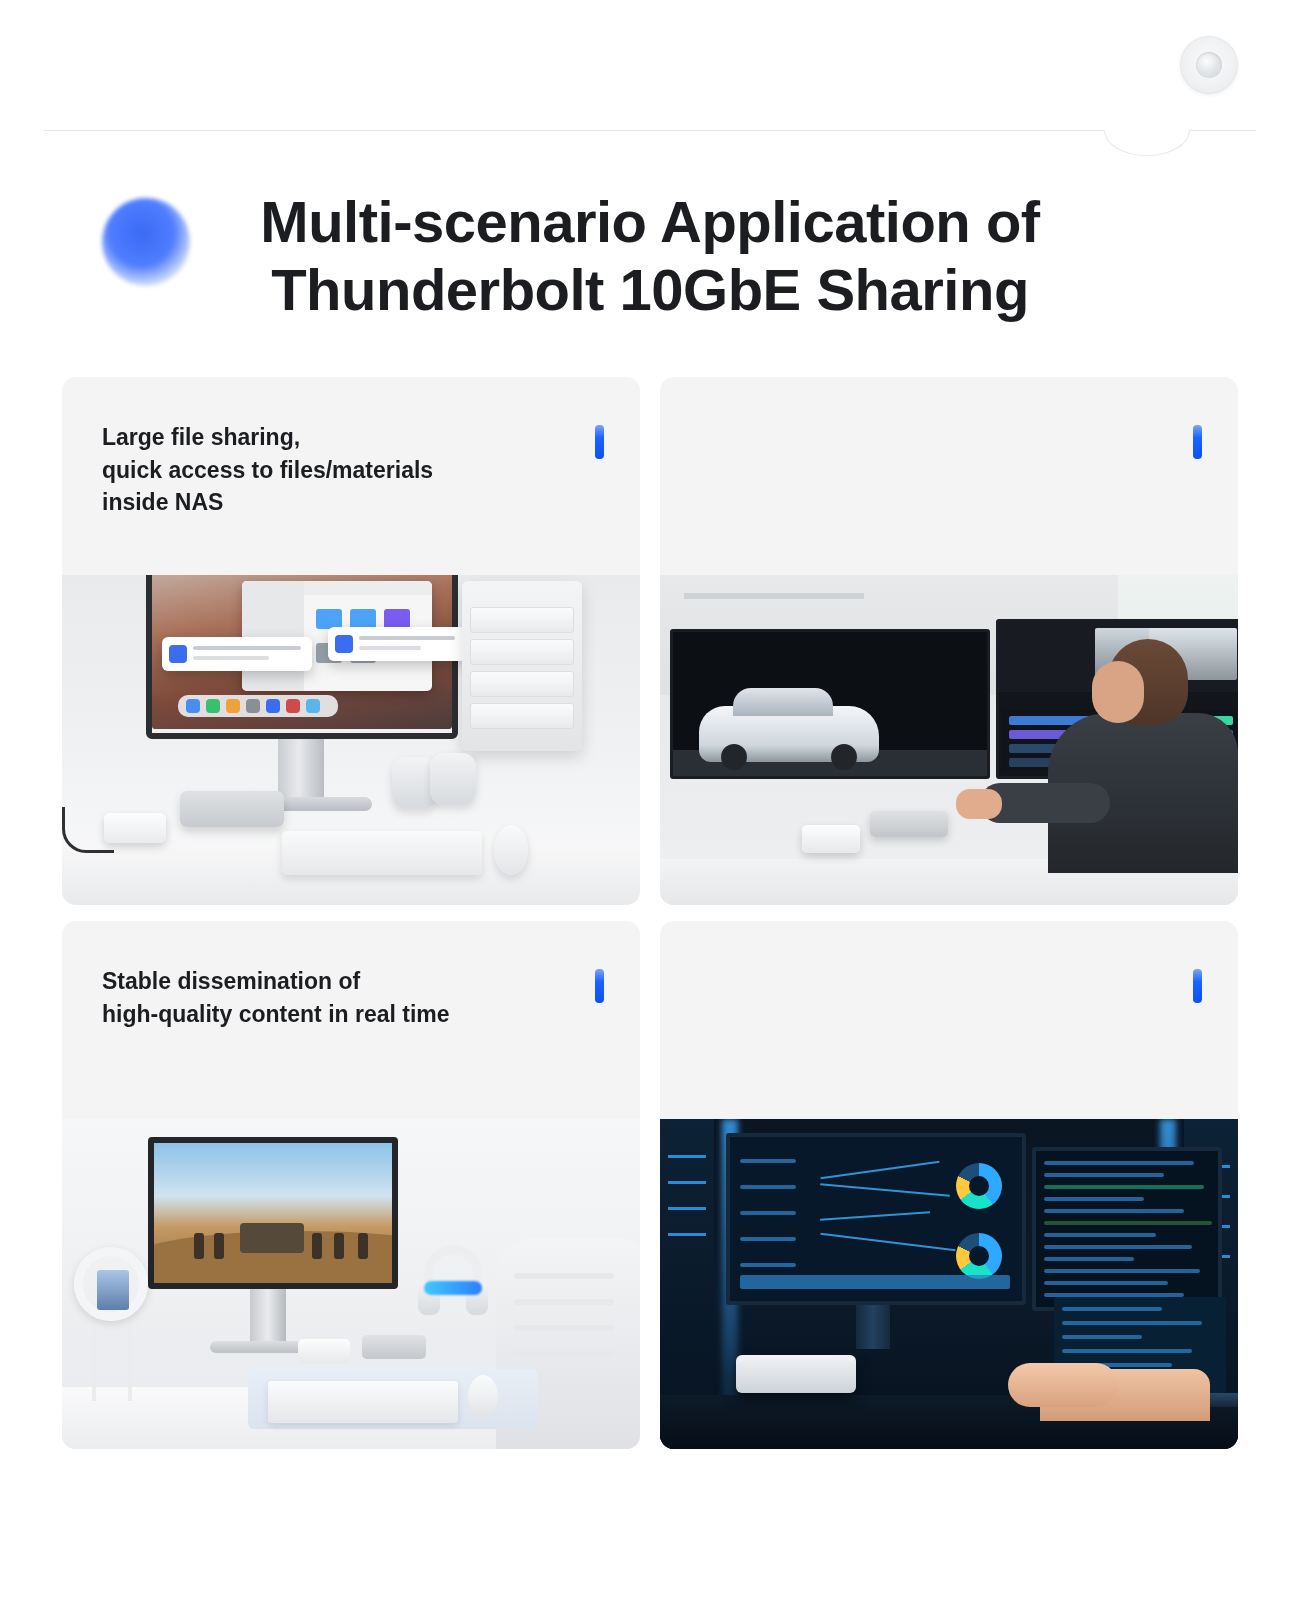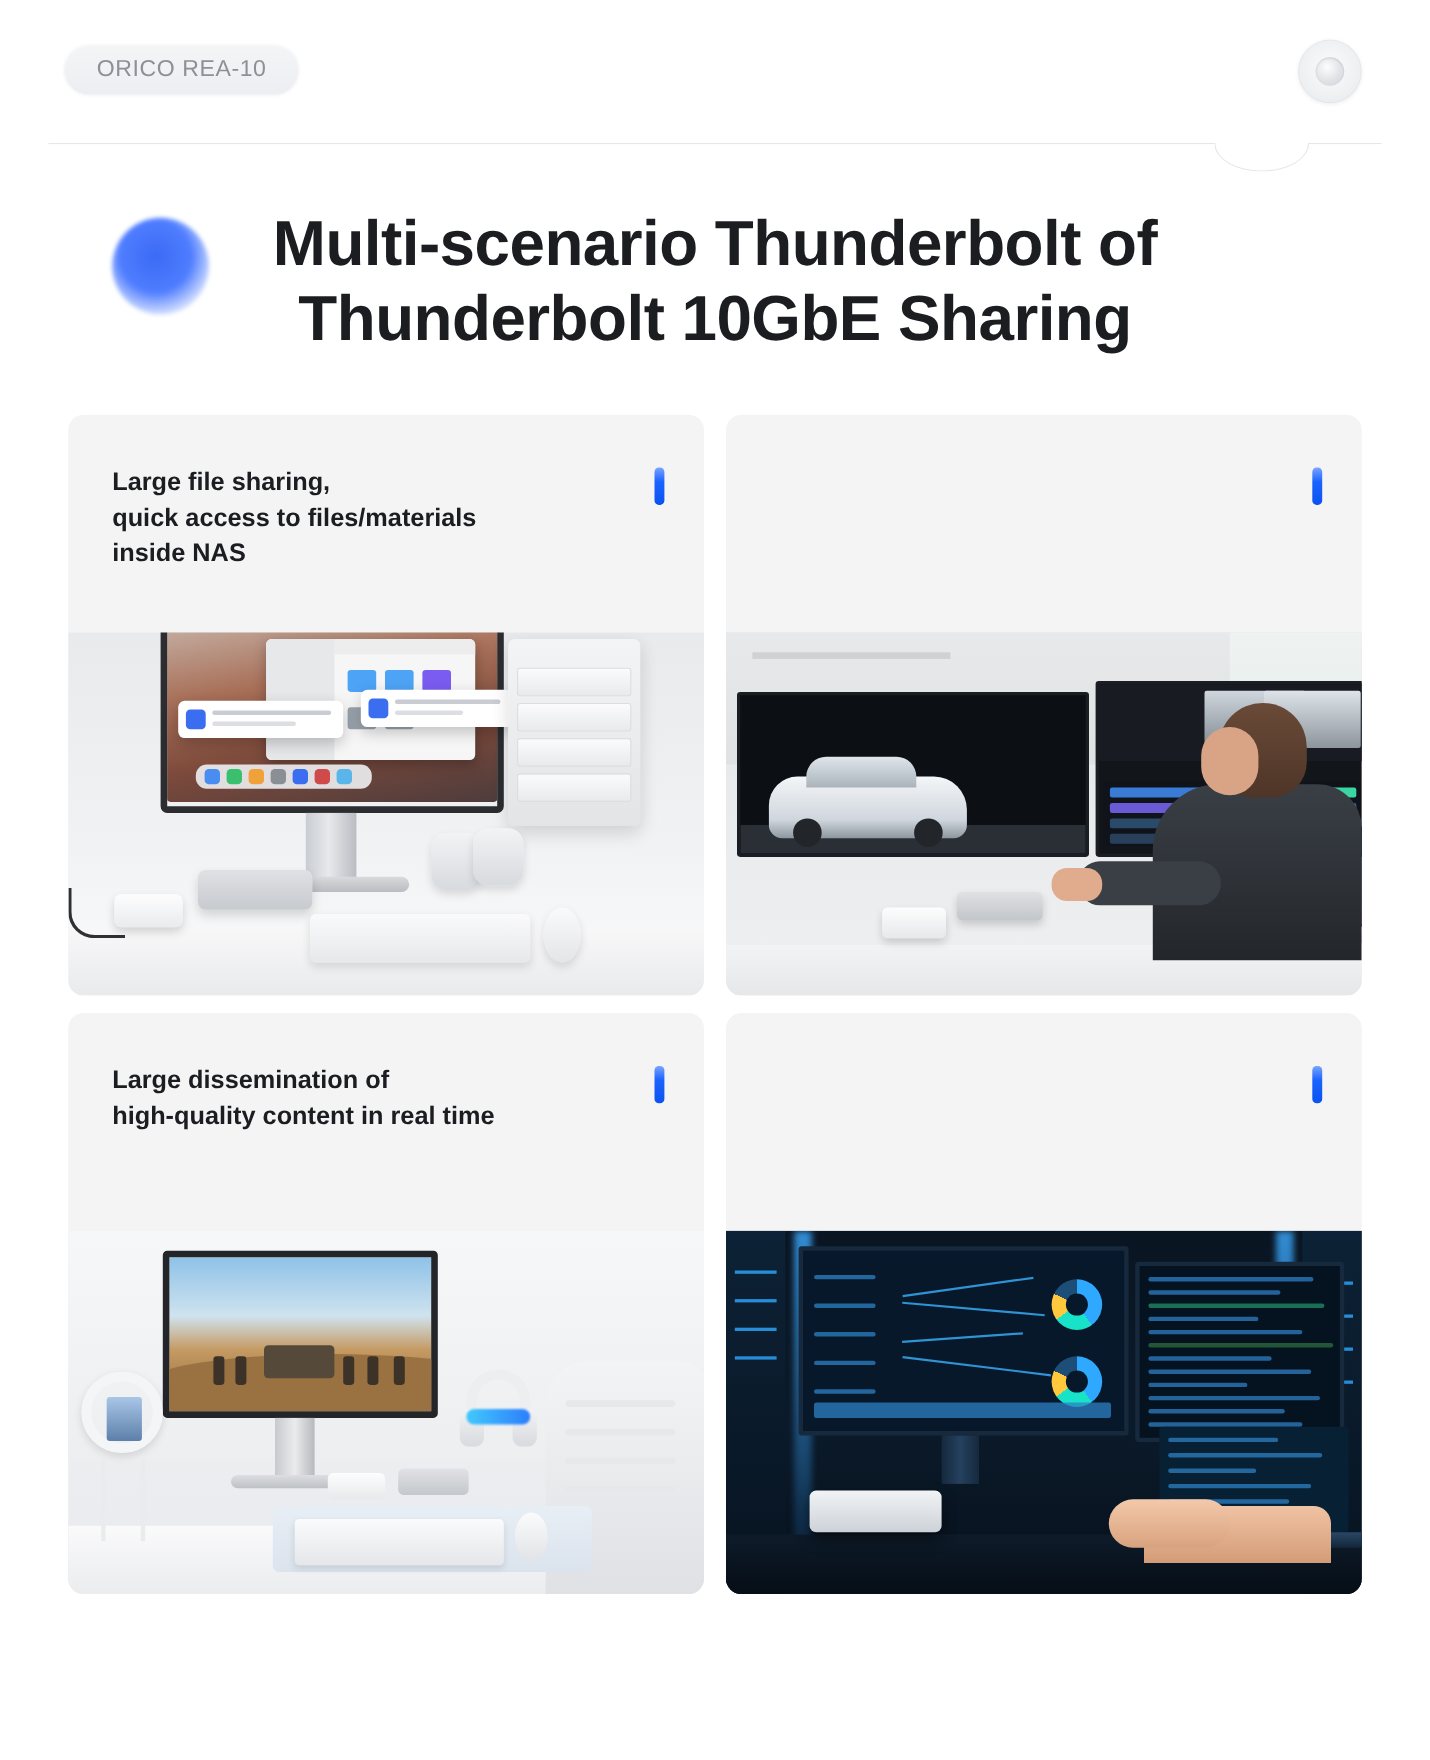--- a/index.html
+++ b/index.html
@@ -279,34 +279,31 @@
   .p4 .hand4 { position:absolute; right:28px; top:250px; width:170px; height:52px; border-radius:26px 16px 0 0; background:linear-gradient(180deg,#f0c3a4,#d39c78);}
   .p4 .hand4b { position:absolute; right:120px; top:244px; width:110px; height:44px; border-radius:22px; background:linear-gradient(180deg,#f3c9ab,#d9a27e);}
   .p4 .deskd { position:absolute; left:0; right:0; bottom:0; height:54px; background:linear-gradient(180deg,#0d1b29,#060d16);}
 </style>
 </head>
 <body>
 
 <div class="page">
 
   <div class="topbar">
-    <div class="model-pill">
-      <span>ORICO REA-10</span>
-    </div>
     <div class="camera">
       <div class="lens"></div>
     </div>
     <div class="divider"></div>
     <div class="notch"></div>
   </div>
 
   <div class="headline">
     <div class="blob"></div>
     <h1>
-      <span>Multi-scenario Thunderbolt of</span>
+      <span>Multi-scenario Application of</span>
       <span class="line2">Thunderbolt 10GbE Sharing</span>
     </h1>
   </div>
 
   <div class="grid">
 
     <div class="card">
       <div class="card-head">
         <div class="card-title">Large file sharing,
 quick access to files/materials
@@ -410,21 +407,21 @@
         <div class="person-body"></div>
         <div class="person-head"></div>
         <div class="person-face"></div>
         <div class="arm"></div>
         <div class="hand"></div>
       </div>
     </div>
 
     <div class="card">
       <div class="card-head">
-        <div class="card-title">Large dissemination of
+        <div class="card-title">Stable dissemination of
 high-quality content in real time</div>
         <div class="accent-bar"></div>
       </div>
       <div class="photo p3">
         <div class="wall"></div>
         <div class="desk3"></div>
         <div class="chair">
           <div class="slot" style="top:36px;"></div>
           <div class="slot" style="top:62px;"></div>
           <div class="slot" style="top:88px;"></div>

